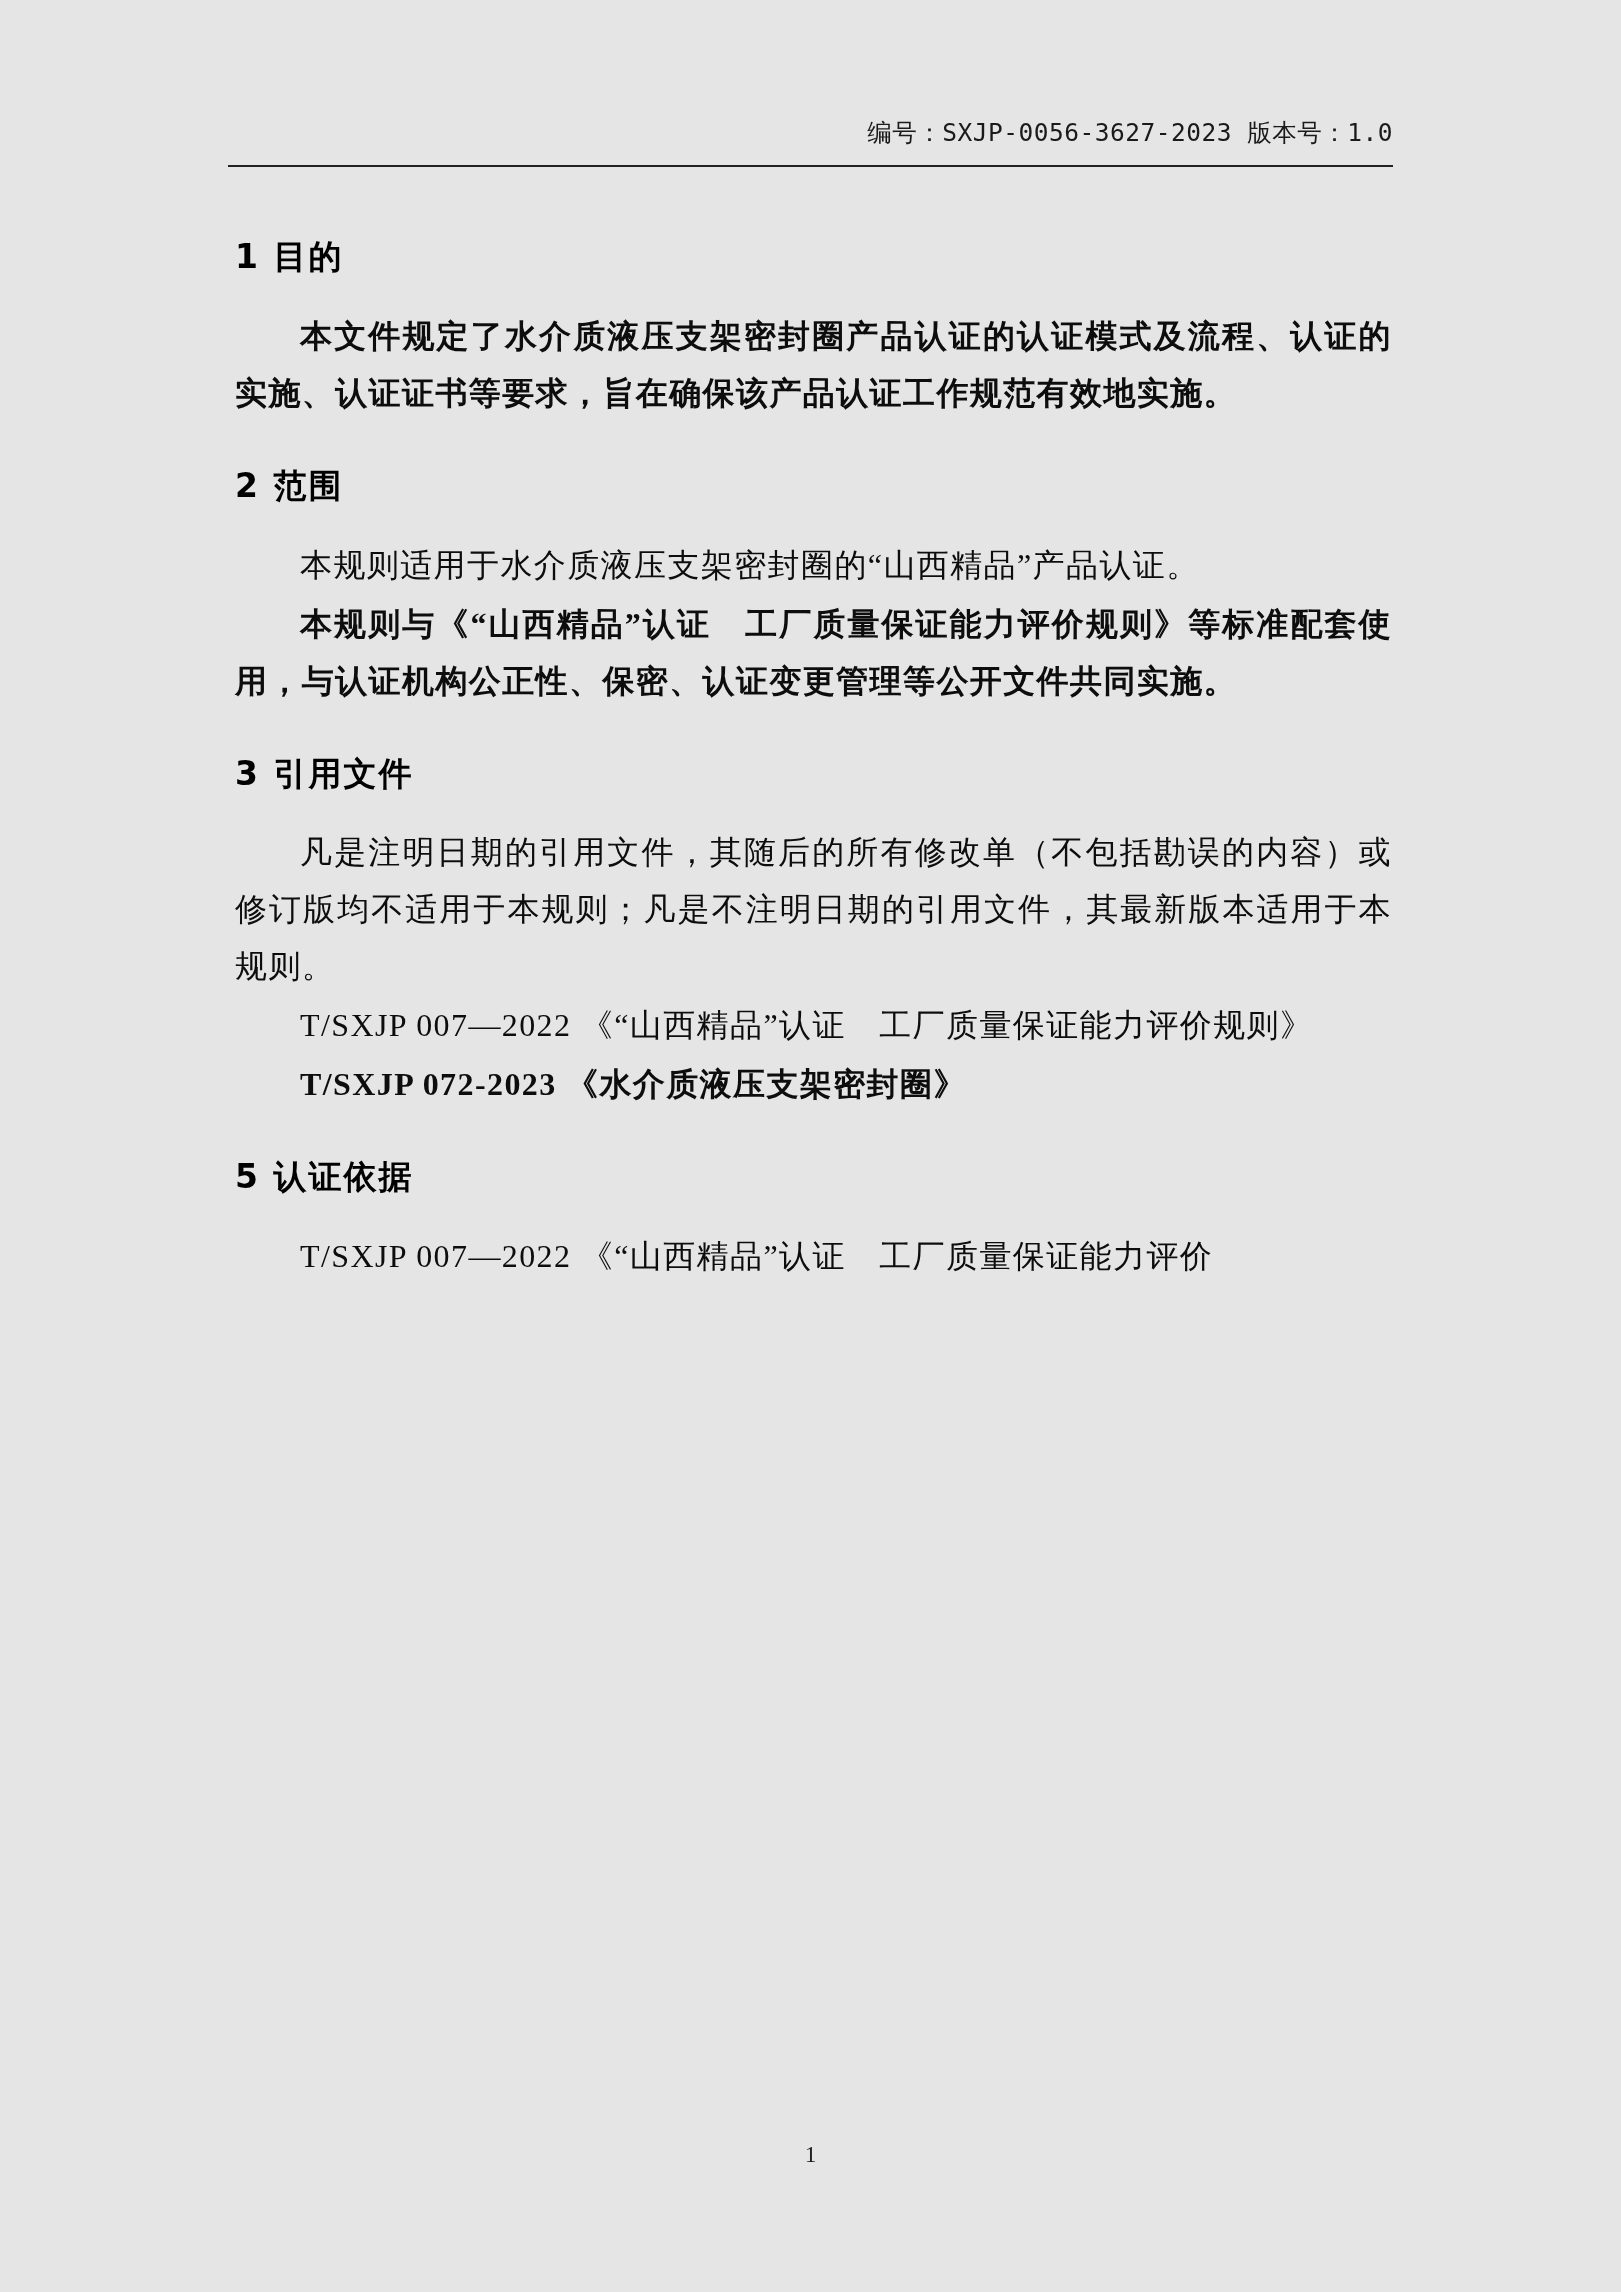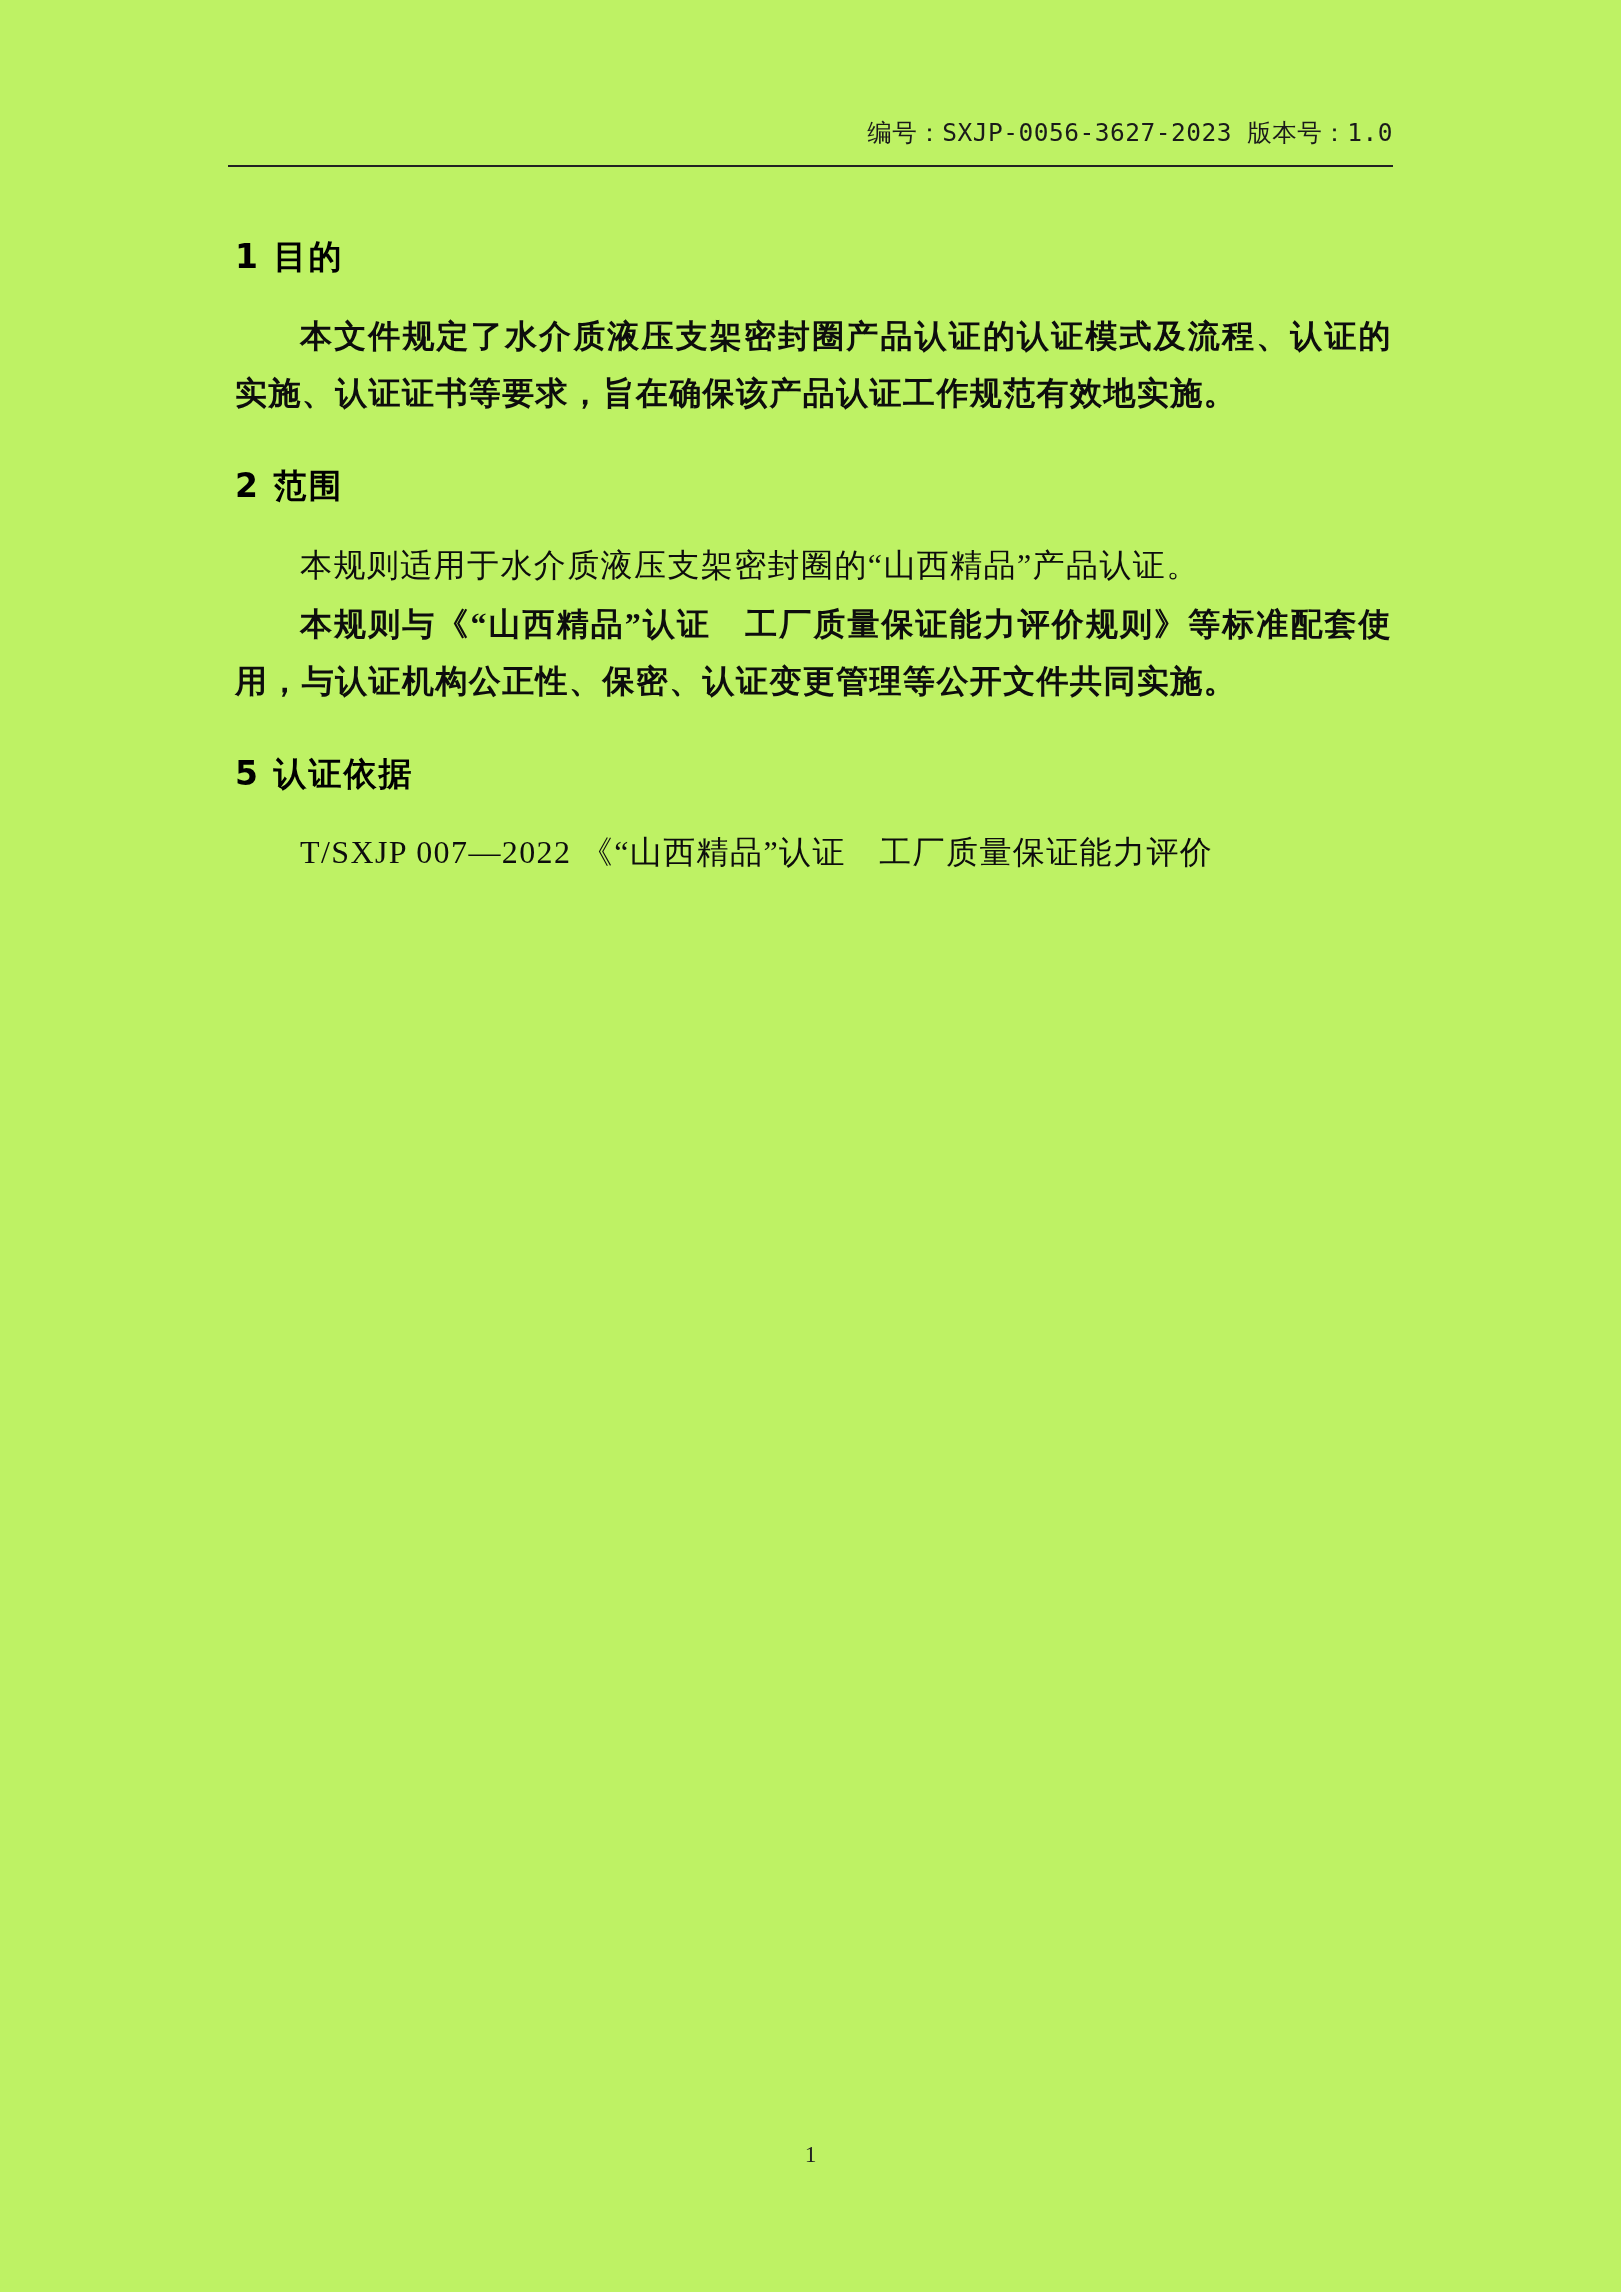--- a/index.html
+++ b/index.html
@@ -5,21 +5,21 @@
   html, body {
     margin: 0;
     padding: 0;
     background: #ffffff;
   }
   .page {
     position: relative;
     width: 1621px;
     height: 2293px;
     margin: 0 auto;
-    background: #bef264;
+    background: #e5e5e5;
     font-family: "Liberation Serif", "DejaVu Serif", serif;
     color: #111111;
     box-sizing: border-box;
   }
   .header {
     position: absolute;
     top: 116px;
     left: 228px;
     right: 228px;
     text-align: right;
@@ -96,20 +96,26 @@
       <h2 class="sec">1 目的</h2>
       <p class="para last">本文件规定了水介质液压支架密封圈产品认证的认证模式及流程、认证的实施、认证证书等要求，旨在确保该产品认证工作规范有效地实施。</p>
     </div>
 
     <div class="block">
       <h2 class="sec">2 范围</h2>
       <p class="para tight">本规则适用于水介质液压支架密封圈的“山西精品”产品认证。</p>
       <p class="para last">本规则与《“山西精品”认证　工厂质量保证能力评价规则》等标准配套使用，与认证机构公正性、保密、认证变更管理等公开文件共同实施。</p>
     </div>
 
+    <div class="block">
+      <h2 class="sec">3 引用文件</h2>
+      <p class="para tight">凡是注明日期的引用文件，其随后的所有修改单（不包括勘误的内容）或修订版均不适用于本规则；凡是不注明日期的引用文件，其最新版本适用于本规则。</p>
+      <p class="para tight">T/SXJP 007—2022 《“山西精品”认证　工厂质量保证能力评价规则》</p>
+      <p class="para last">T/SXJP 072-2023 《水介质液压支架密封圈》</p>
+    </div>
 
 
     <div class="block">
       <h2 class="sec">5 认证依据</h2>
       <p class="para">T/SXJP 007—2022 《“山西精品”认证　工厂质量保证能力评价</p>
     </div>
 
   </div>
 
   <div class="pagenum">1</div>

